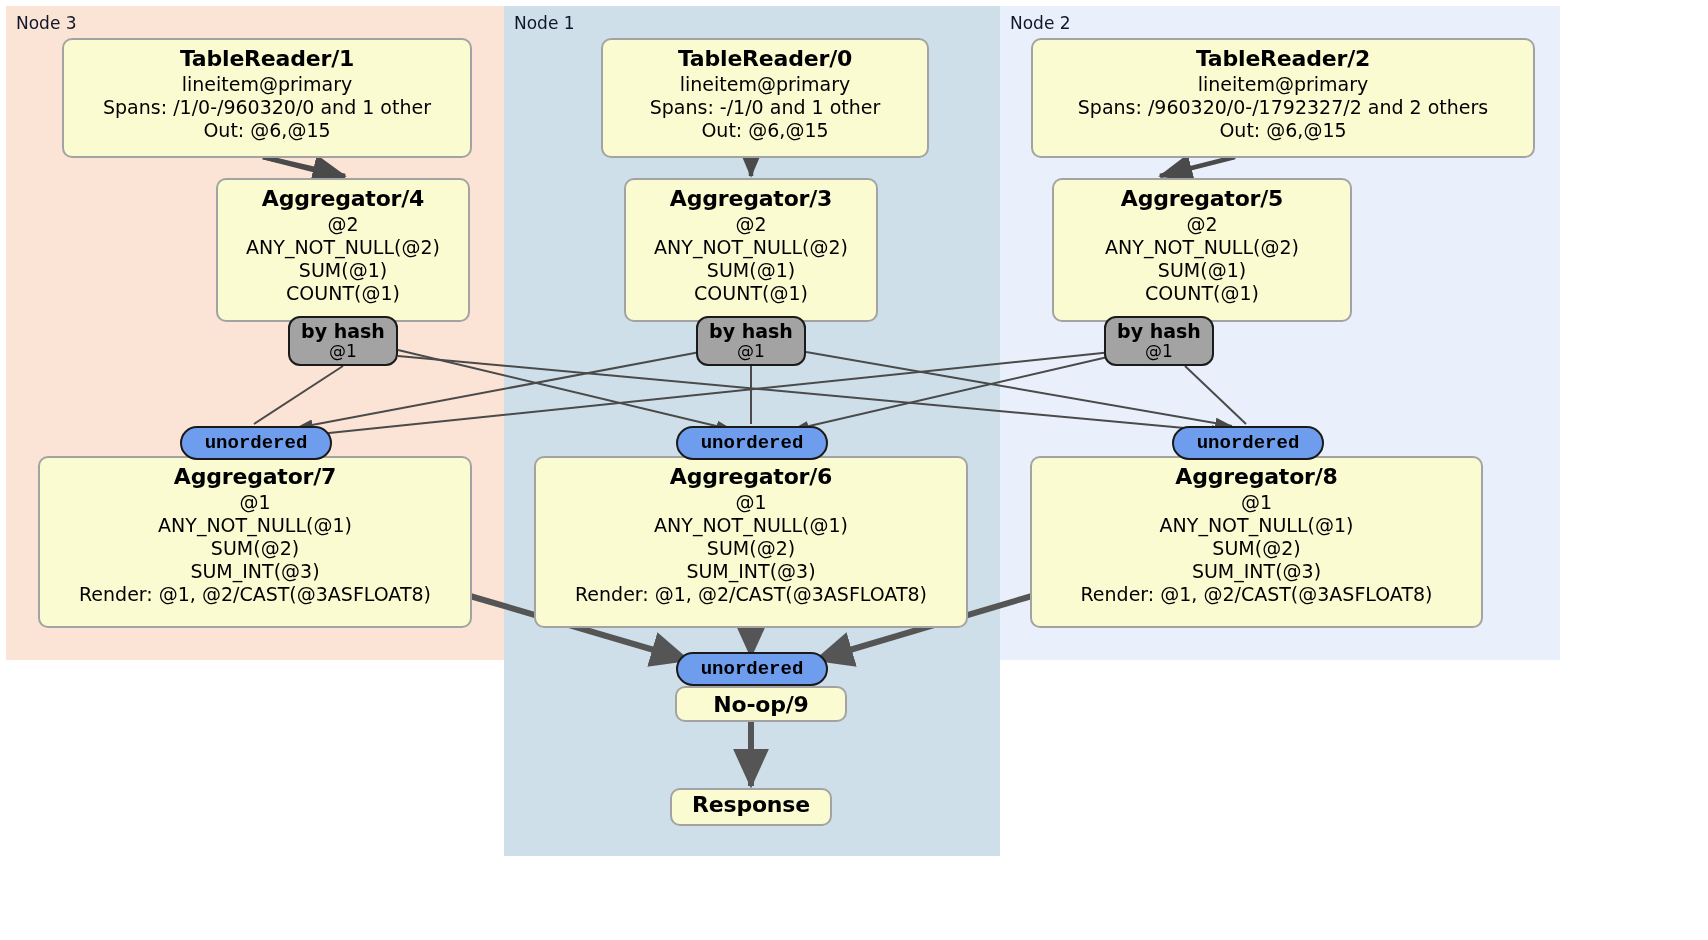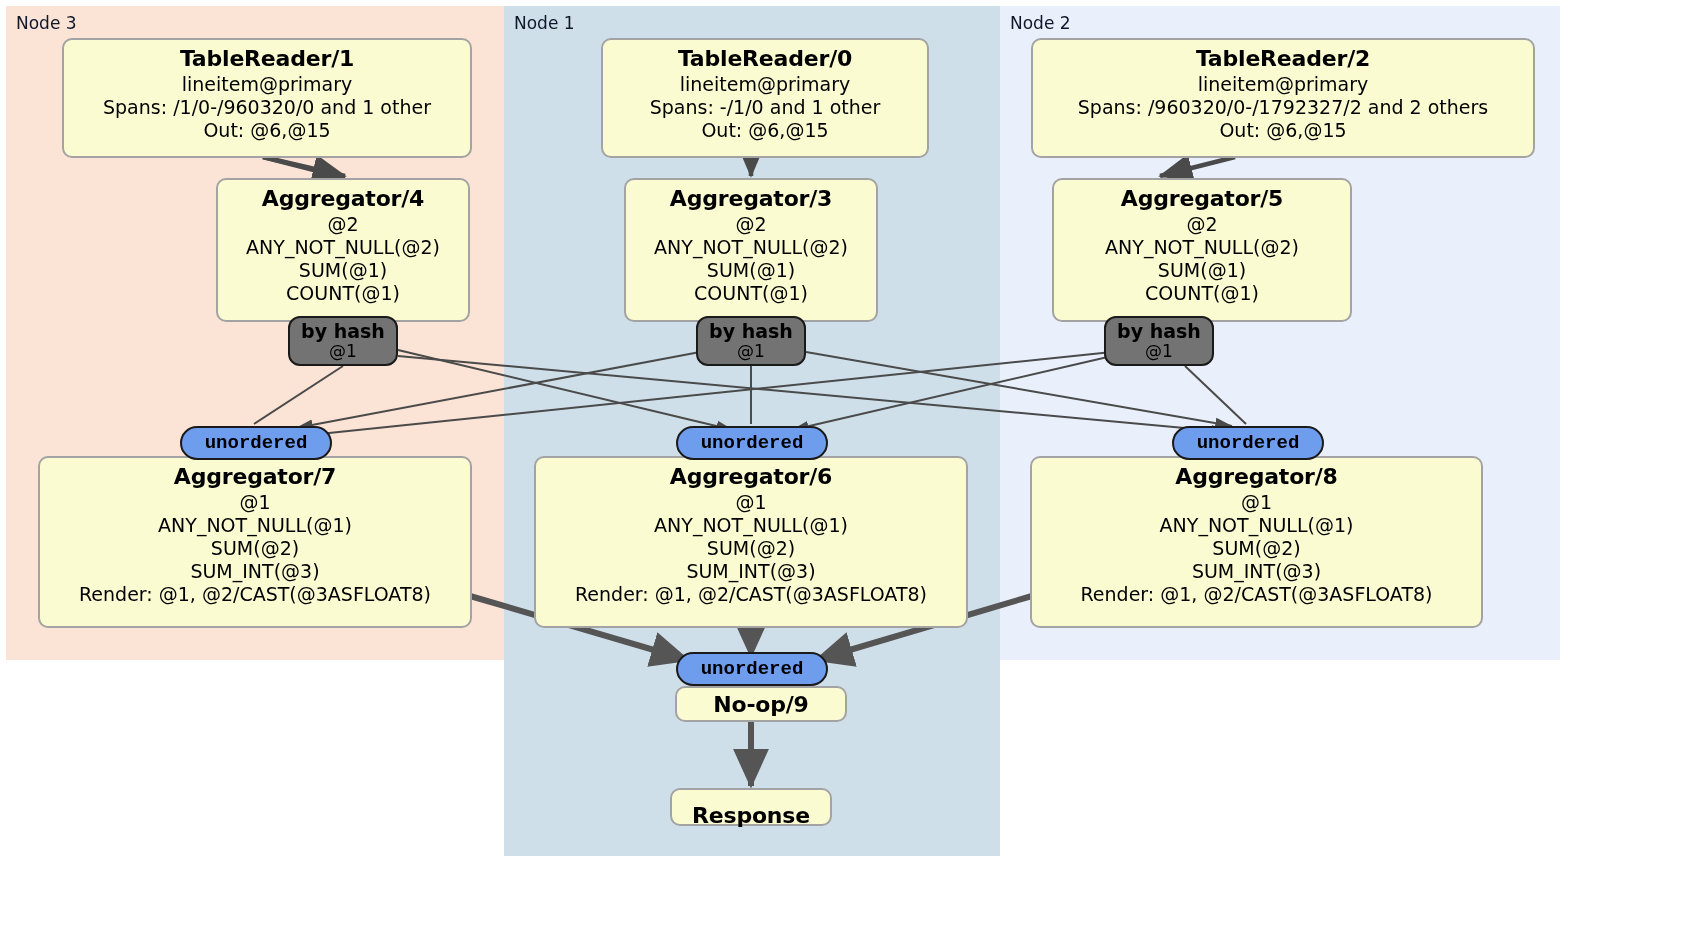--- a/index.html
+++ b/index.html
@@ -77,21 +77,21 @@
   
   .pill {
     position: absolute;
     box-sizing: border-box;
     border: 2px solid #1a1a1a;
     text-align: center;
     color: #000000;
     z-index: 9;
   }
   .pill.hash {
-    background: #737373;
+    background: #a3a3a3;
     border-radius: 12px;
     line-height: 1.1;
     padding-top: 3px;
   }
   .pill.hash .t1 {
     display: block;
     font-weight: bold;
     font-size: 19px;
   }
   .pill.hash .t2 {
@@ -269,17 +269,17 @@
   </div>
 
   <div class="pill unordered" id="un-final" style="left:676px; top:652px; width:152px; height:34px;">
     <span>unordered</span>
   </div>
 
   <div class="box" id="noop" style="left:675px; top:686px; width:172px; height:36px; padding-top:2px;">
     <span class="title">No-op/9</span>
   </div>
 
-  <div class="box" id="resp" style="left:670px; top:788px; width:162px; height:38px; padding-top:11px;">
+  <div class="box" id="resp" style="left:670px; top:788px; width:162px; height:38px; padding-top:0;">
     <span class="title">Response</span>
   </div>
 
 </div>
 
 </body></html>

